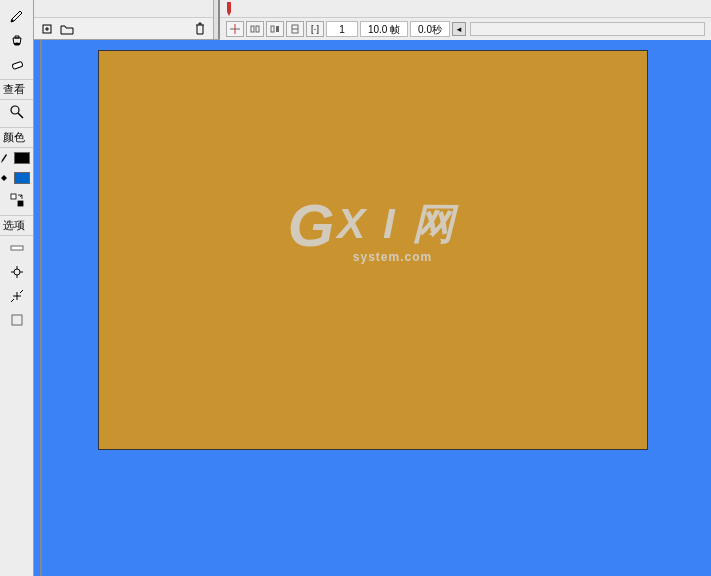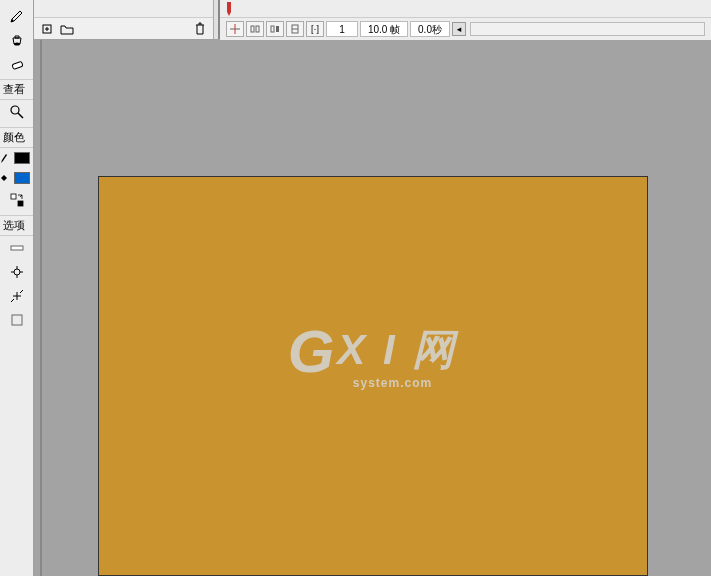--- a/index.html
+++ b/index.html
@@ -182,23 +182,23 @@
   margin-left: 2px;
 }
 
 
 .workspace {
   position: absolute;
   left: 0;
   top: 40px;
   right: 0;
   bottom: 0;
-  background: #a3a3a3;
-  display: flex;
-  align-items: flex-end;
+  background: #3b82f6;
+  display: flex;
+  align-items: flex-start;
   justify-content: center;
 }
 .workspace::before {
   content: "";
   position: absolute;
   left: 6px;
   top: 0;
   bottom: 0;
   border-left: 2px solid #888;
 }

